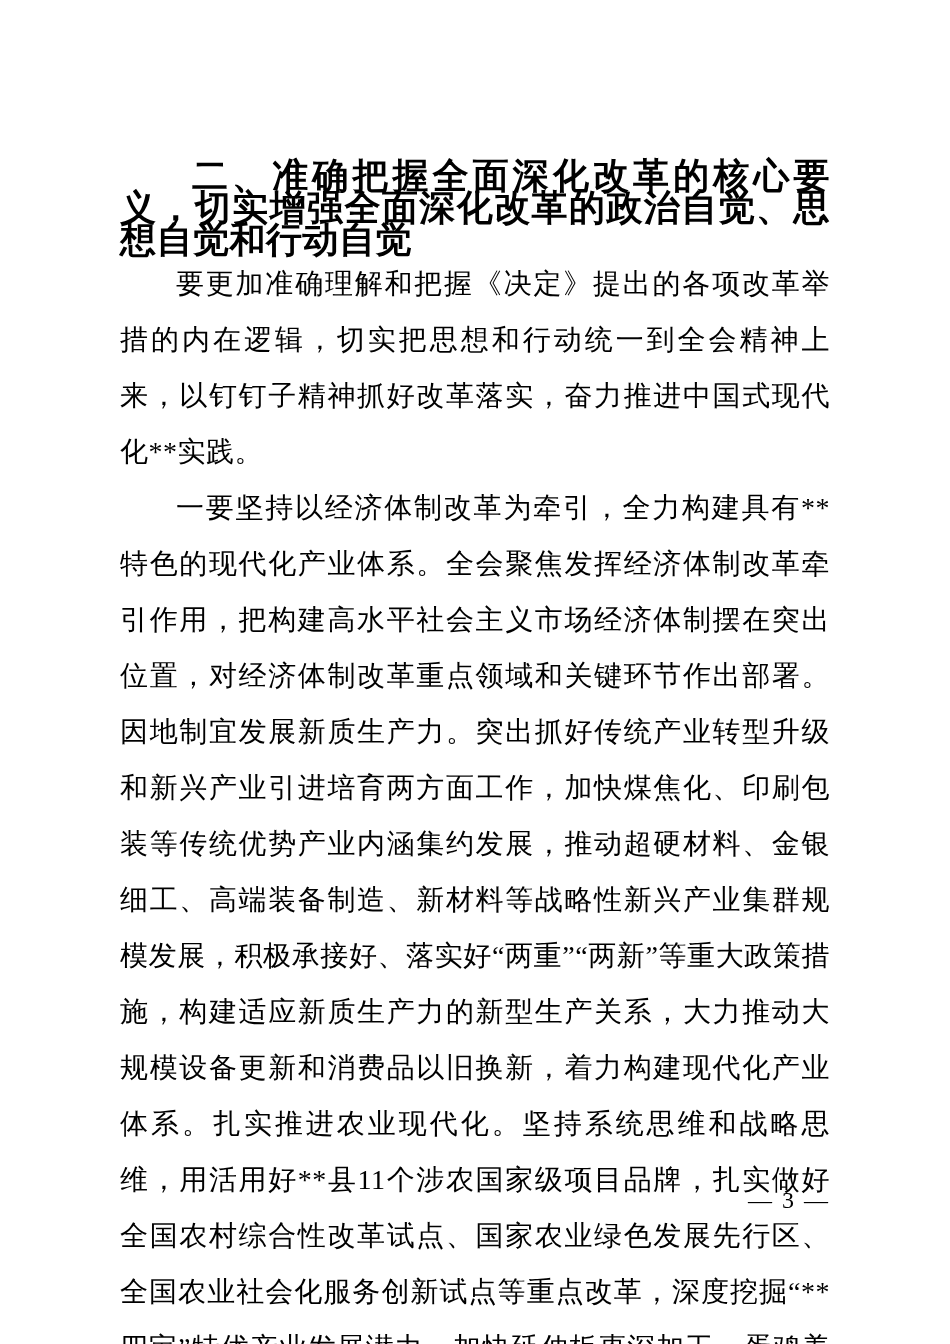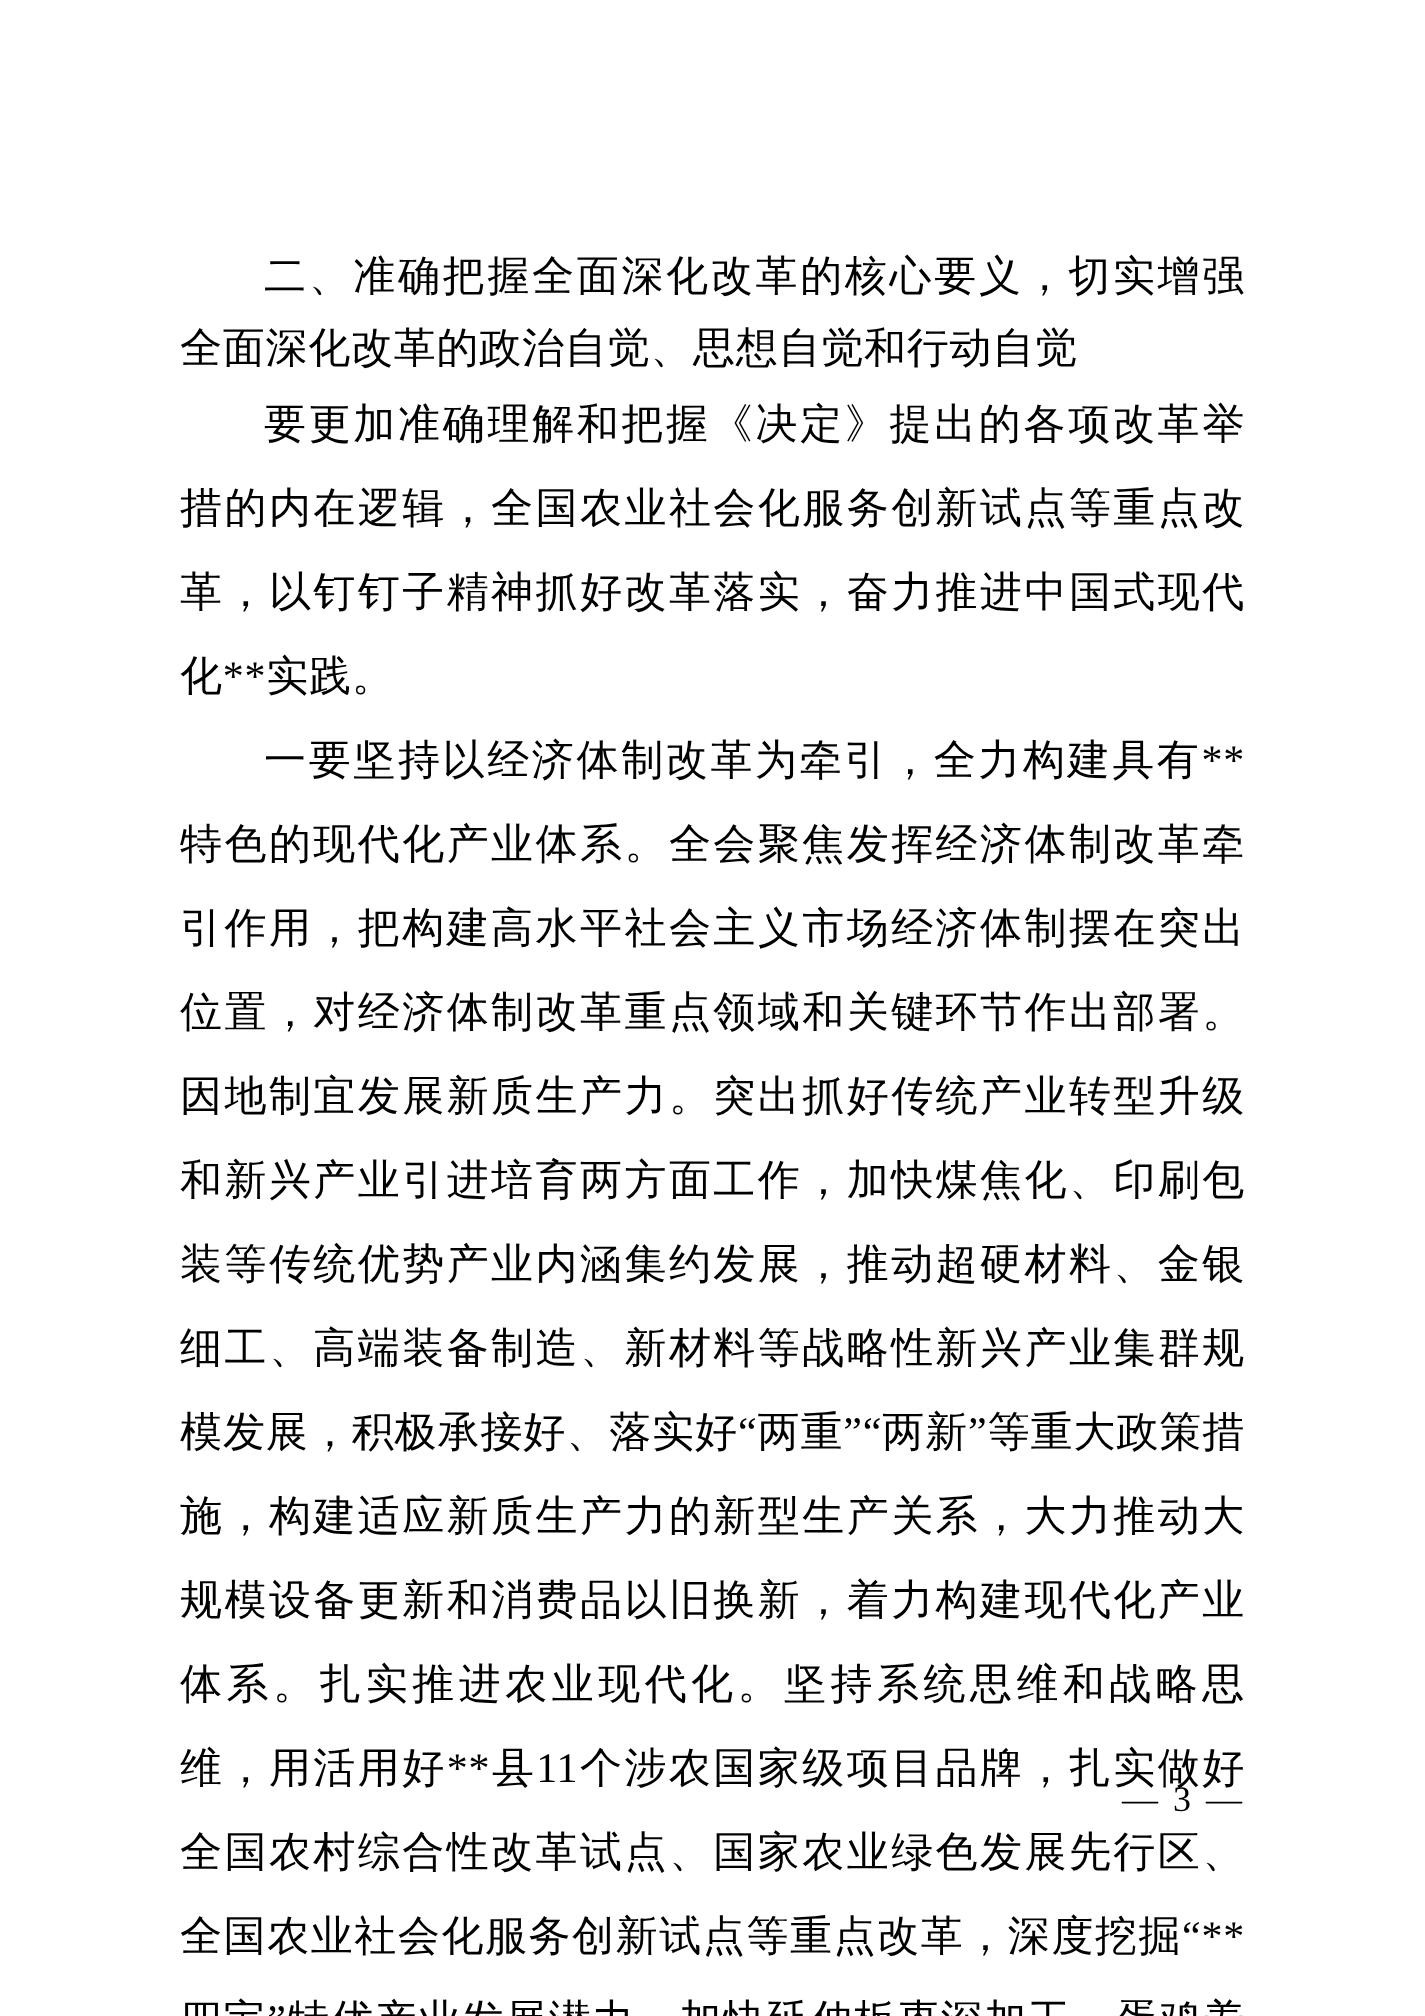--- a/index.html
+++ b/index.html
@@ -17,23 +17,23 @@
   }
   .page {
     position: relative;
     width: 950px;
     height: 1344px;
     box-sizing: border-box;
     padding: 160px 120px 0 120px;
   }
   .heading {
     font-family: "Liberation Sans", "DejaVu Sans", sans-serif;
-    font-weight: 400;
-    font-size: 28px;
-    line-height: 48px;
+    font-weight: 700;
+    font-size: 36px;
+    line-height: 32px;
     margin: 0;
     text-indent: 2em;
     text-align: justify;
     letter-spacing: 0.5px;
   }
   .para {
     font-size: 28px;
     line-height: 56px;
     margin: 0;
     text-indent: 2em;
@@ -46,16 +46,16 @@
     bottom: 130px;
     font-size: 24px;
     letter-spacing: 2px;
   }
 </style>
 </head>
 <body>
 
 <div class="page">
   <h2 class="heading">二、准确把握全面深化改革的核心要义，切实增强全面深化改革的政治自觉、思想自觉和行动自觉</h2>
-  <p class="para">要更加准确理解和把握《决定》提出的各项改革举措的内在逻辑，全国农业社会化服务创新试点等重点改革，以钉钉子精神抓好改革落实，奋力推进中国式现代化**实践。</p>
+  <p class="para">要更加准确理解和把握《决定》提出的各项改革举措的内在逻辑，切实把思想和行动统一到全会精神上来，以钉钉子精神抓好改革落实，奋力推进中国式现代化**实践。</p>
   <p class="para">一要坚持以经济体制改革为牵引，全力构建具有**特色的现代化产业体系。全会聚焦发挥经济体制改革牵引作用，把构建高水平社会主义市场经济体制摆在突出位置，对经济体制改革重点领域和关键环节作出部署。因地制宜发展新质生产力。突出抓好传统产业转型升级和新兴产业引进培育两方面工作，加快煤焦化、印刷包装等传统优势产业内涵集约发展，推动超硬材料、金银细工、高端装备制造、新材料等战略性新兴产业集群规模发展，积极承接好、落实好“两重”“两新”等重大政策措施，构建适应新质生产力的新型生产关系，大力推动大规模设备更新和消费品以旧换新，着力构建现代化产业体系。扎实推进农业现代化。坚持系统思维和战略思维，用活用好**县11个涉农国家级项目品牌，扎实做好全国农村综合性改革试点、国家农业绿色发展先行区、全国农业社会化服务创新试点等重点改革，深度挖掘“**四宝”特优产业发展潜力，加快延伸板枣深加工、蛋鸡养殖等重点产业链，全力推进中药材、葡萄、鲜桃等特色富民产业做大做强，加快培育**特色农业品牌。</p>
   <div class="page-number">— 3 —</div>
 </div>
 
 </body></html>

